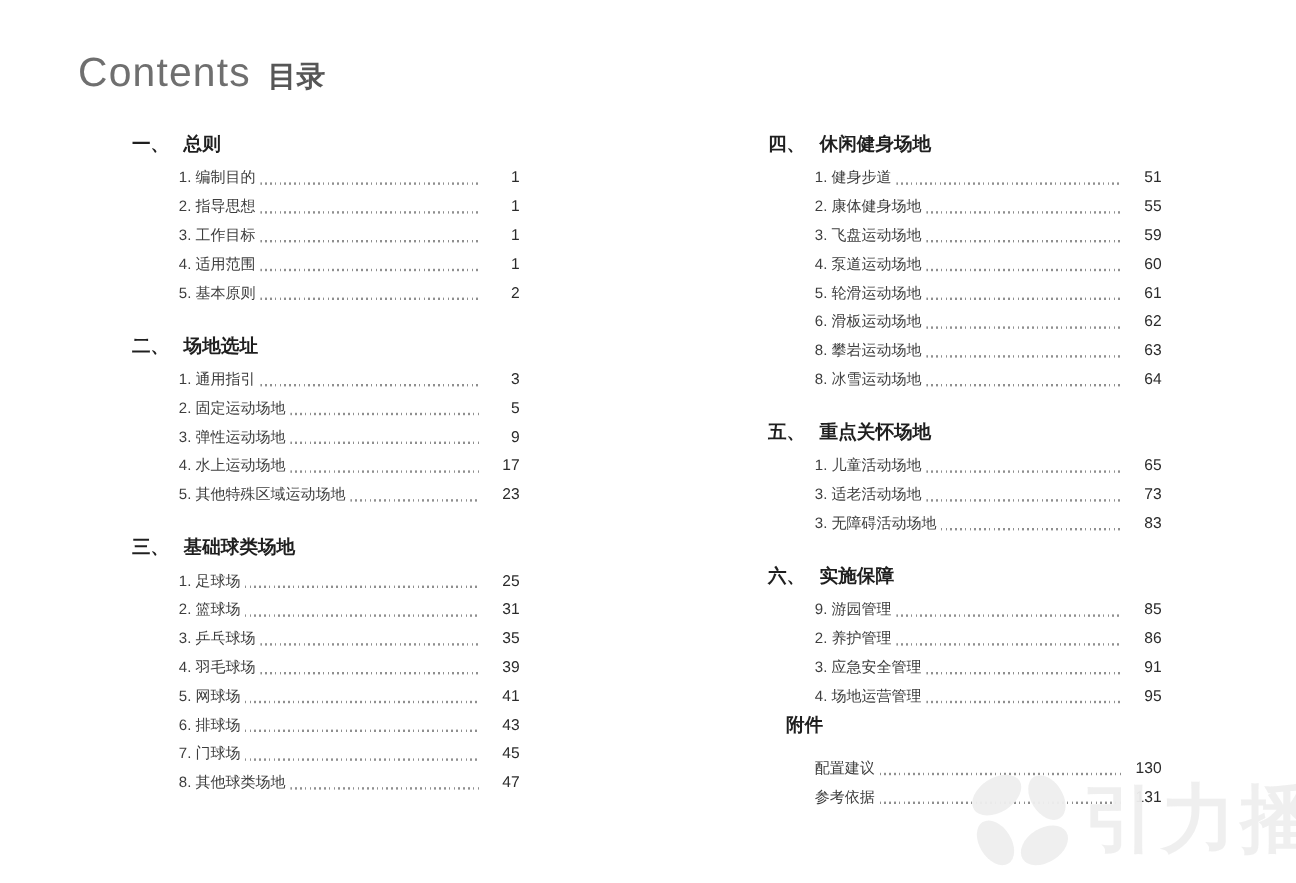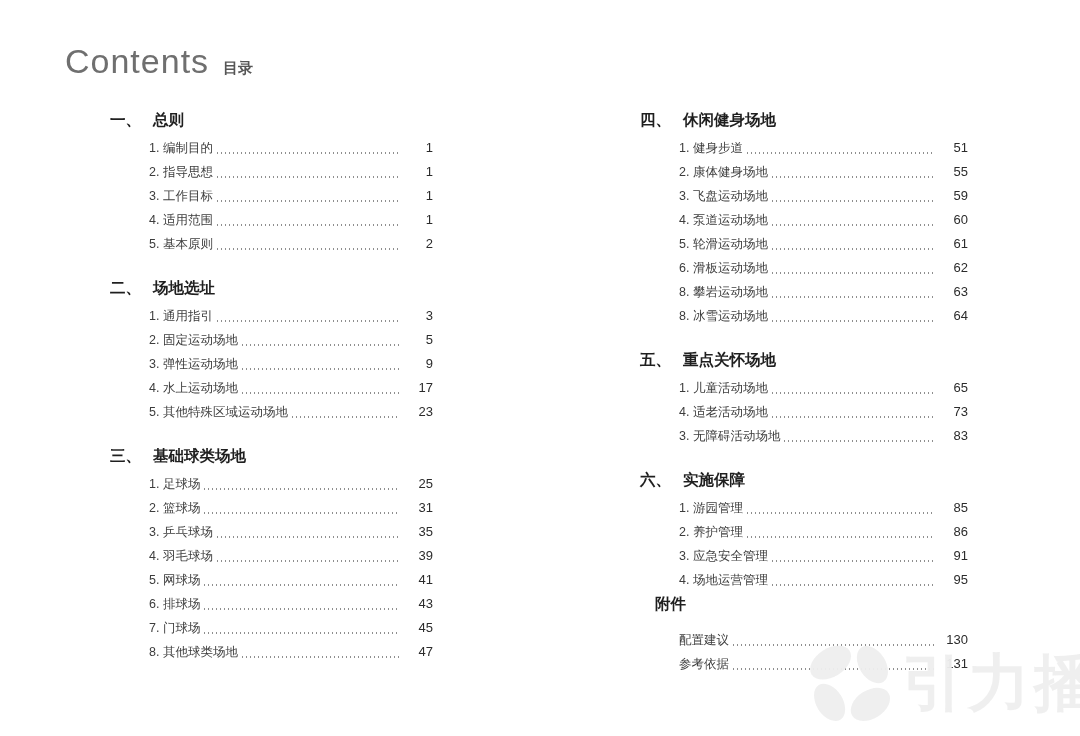--- a/index.html
+++ b/index.html
@@ -8,21 +8,21 @@
   }
   *{margin:0;padding:0;box-sizing:border-box;}
   html,body{background:#e8e8e8;}
   .page{
     position:relative; width:1080px; height:736px; background:var(--bg);
     font-family:"Liberation Sans","DejaVu Sans",sans-serif; overflow:hidden;
     margin:0 auto;
   }
   .title-row{position:absolute;left:65px;top:42px;display:flex;align-items:baseline;gap:14px;justify-content:center;}
   .title-en{font-size:34px;font-weight:400;color:var(--title-en);letter-spacing:1px;}
-  .title-zh{font-size:15px;font-weight:700;color:var(--title-zh);}
+  .title-zh{font-size:24px;font-weight:700;color:var(--title-zh);}
   .col{position:absolute;top:110px;}
   .col-left{left:110px;width:323px;}
   .col-right{left:640px;width:328px;}
   .section{margin-top:22px;}
   .section:first-child{margin-top:0;}
   .section.indent{margin-top:2px;padding-left:15px;}
   .sec-heading{display:flex;align-items:center;height:20px;font-size:15.5px;font-weight:700;color:var(--heading);margin-bottom:6px;}
   .section.indent .sec-heading{margin-bottom:14px;}
   .sec-num{margin-right:12px;}
   .entries{padding-left:15px;}
@@ -246,41 +246,41 @@
       <span class="sec-title">重点关怀场地</span>
     </div>
     <div class="entries">
   <div class="entry">
     <span class="entry-label">1. 儿童活动场地</span>
     <span class="leader"></span>
     <span class="entry-page">65</span>
   </div>
 
   <div class="entry">
-    <span class="entry-label">4. 适老活动场地</span>
+    <span class="entry-label">3. 适老活动场地</span>
     <span class="leader"></span>
     <span class="entry-page">73</span>
   </div>
 
   <div class="entry">
     <span class="entry-label">3. 无障碍活动场地</span>
     <span class="leader"></span>
     <span class="entry-page">83</span>
   </div>
 </div>
   </div>
 
   <div class="section">
     <div class="sec-heading">
       <span class="sec-num">六、</span>
       <span class="sec-title">实施保障</span>
     </div>
     <div class="entries">
   <div class="entry">
-    <span class="entry-label">1. 游园管理</span>
+    <span class="entry-label">9. 游园管理</span>
     <span class="leader"></span>
     <span class="entry-page">85</span>
   </div>
 
   <div class="entry">
     <span class="entry-label">2. 养护管理</span>
     <span class="leader"></span>
     <span class="entry-page">86</span>
   </div>
 

